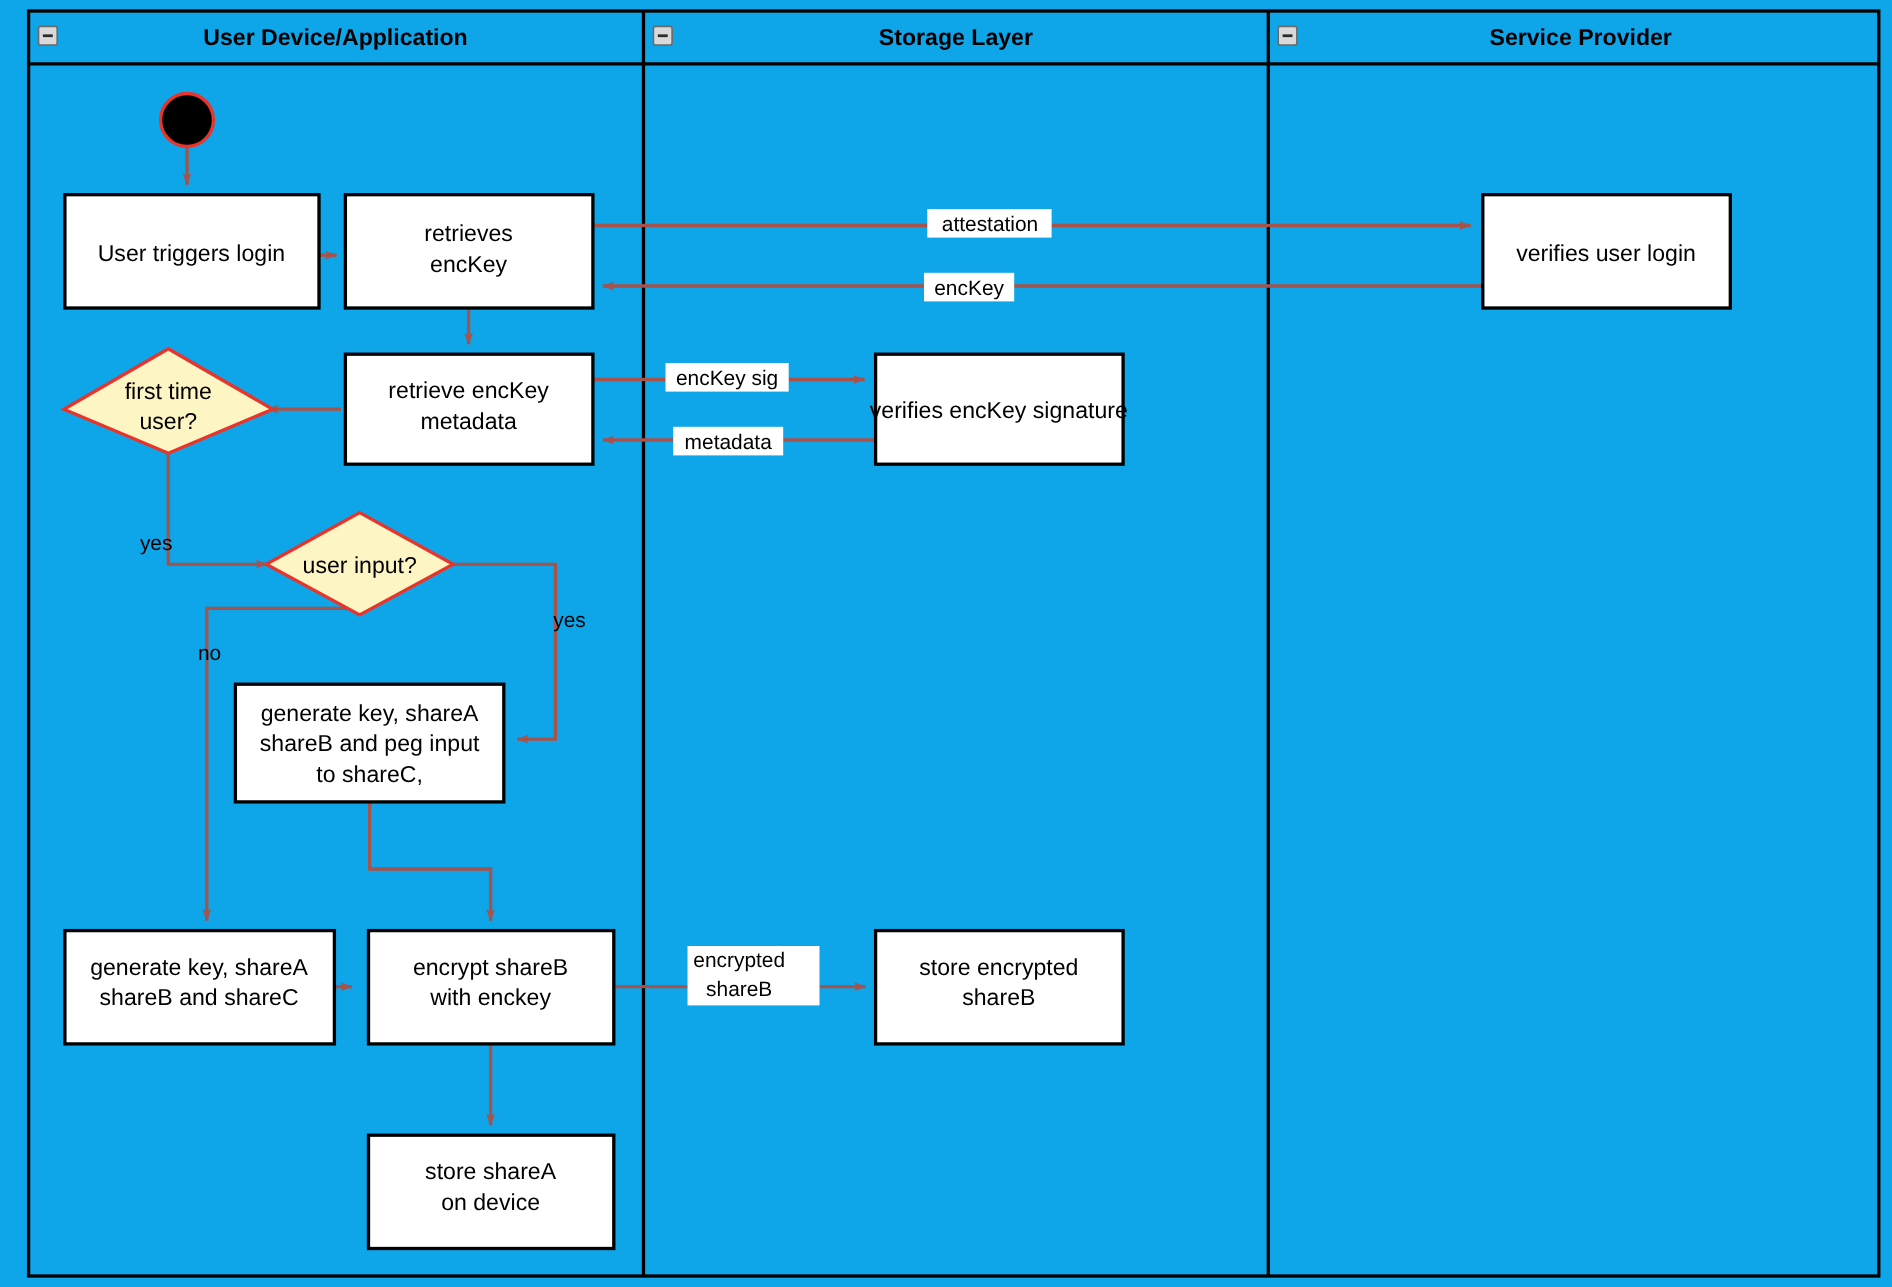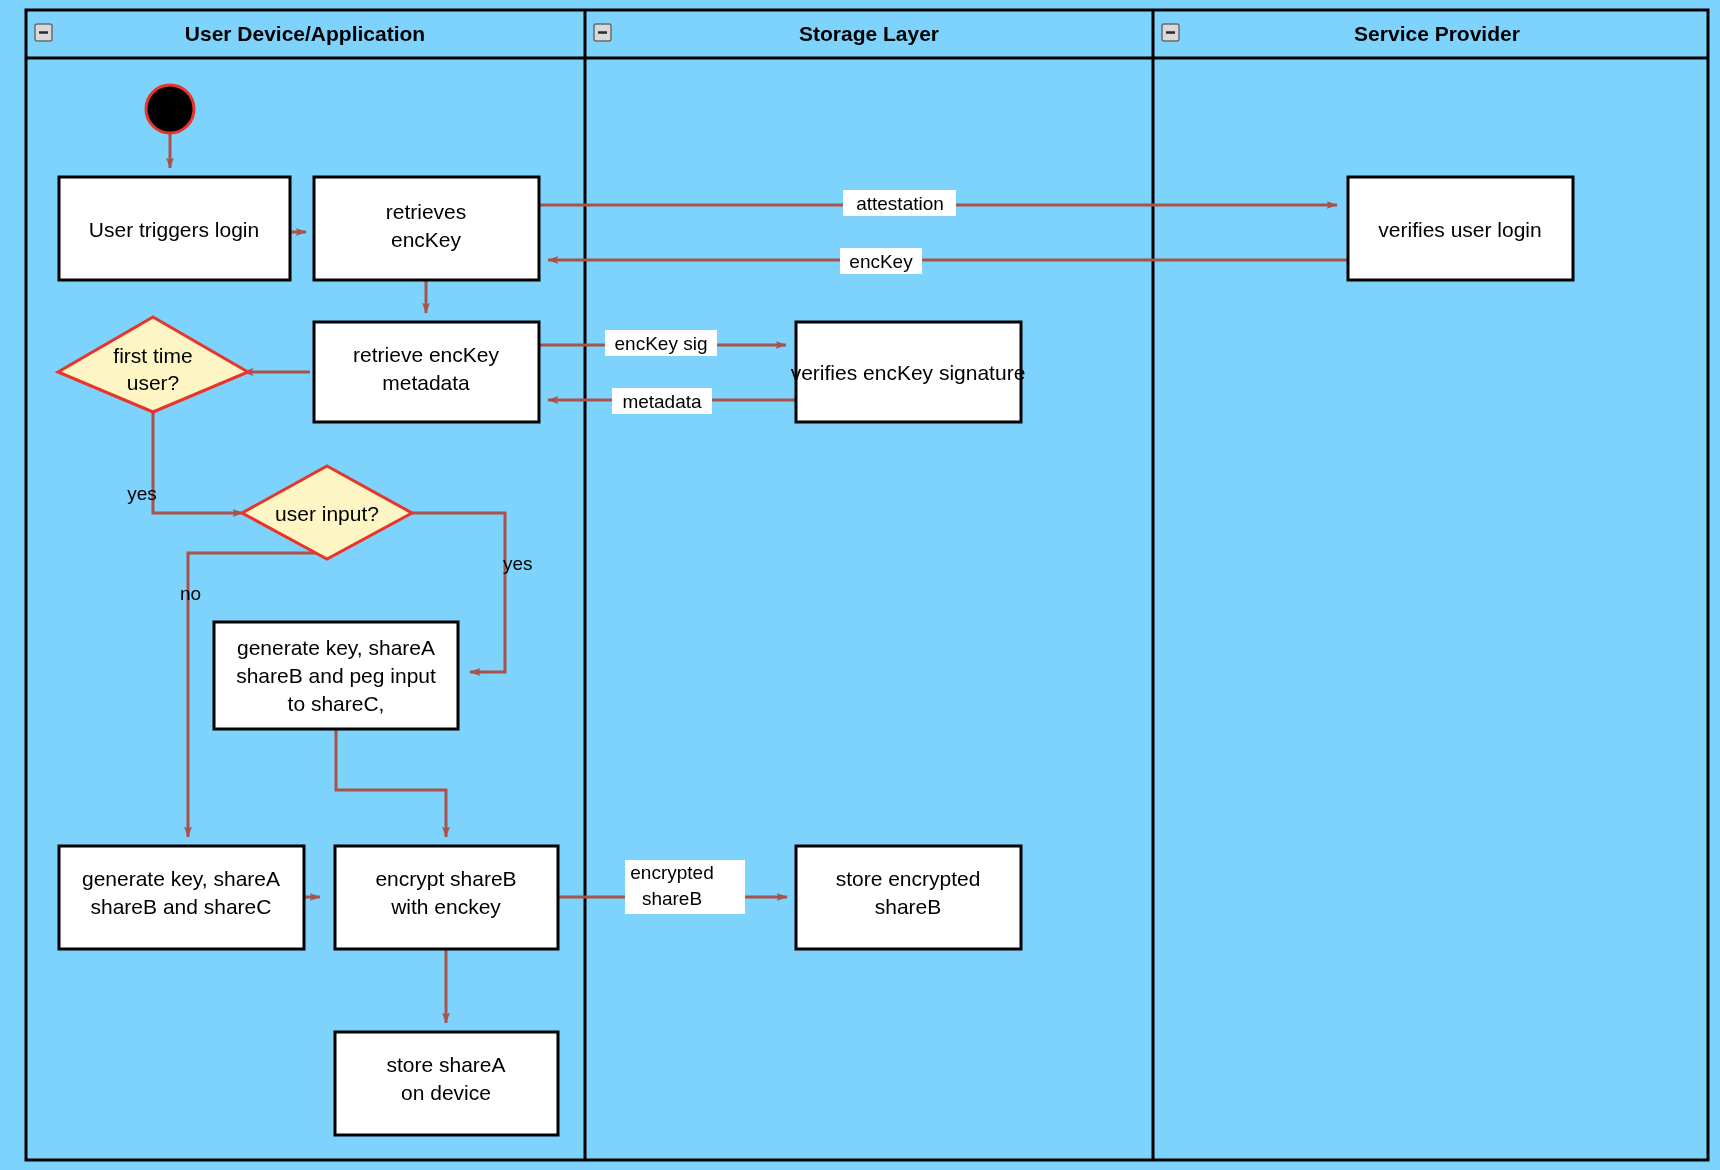--- a/index.html
+++ b/index.html
@@ -1,17 +1,17 @@
 <!DOCTYPE html>
 <html><head>
 <meta charset="utf-8">
 <style>
   html,body{margin:0;padding:0;background:#ffffff;}
   body{font-family:"Liberation Sans", sans-serif;}
-  #canvas{position:relative;width:1720px;height:1170px;background:#7dd3fc;overflow:hidden;}
+  #canvas{position:relative;width:1720px;height:1170px;background:#0ea5e9;overflow:hidden;}
   svg#diagram{position:absolute;left:0;top:0;width:1720px;height:1170px;}
   .lane-title{font-weight:bold;font-size:21px;fill:#000;}
   .node-text{font-size:21px;fill:#000;}
   .edge-label{font-size:19px;fill:#000;}
   .box-shape{fill:#ffffff;stroke:#000000;stroke-width:3;}
   .diamond-shape{fill:#fdf5c3;stroke:#e8342a;stroke-width:3;}
   .lane-line{stroke:#000000;stroke-width:3;fill:none;}
   .lane-frame{fill:none;stroke:#000000;stroke-width:3;}
   .flow{stroke:#a8524a;stroke-width:3;fill:none;}
   .flow-head{fill:#a8524a;}

